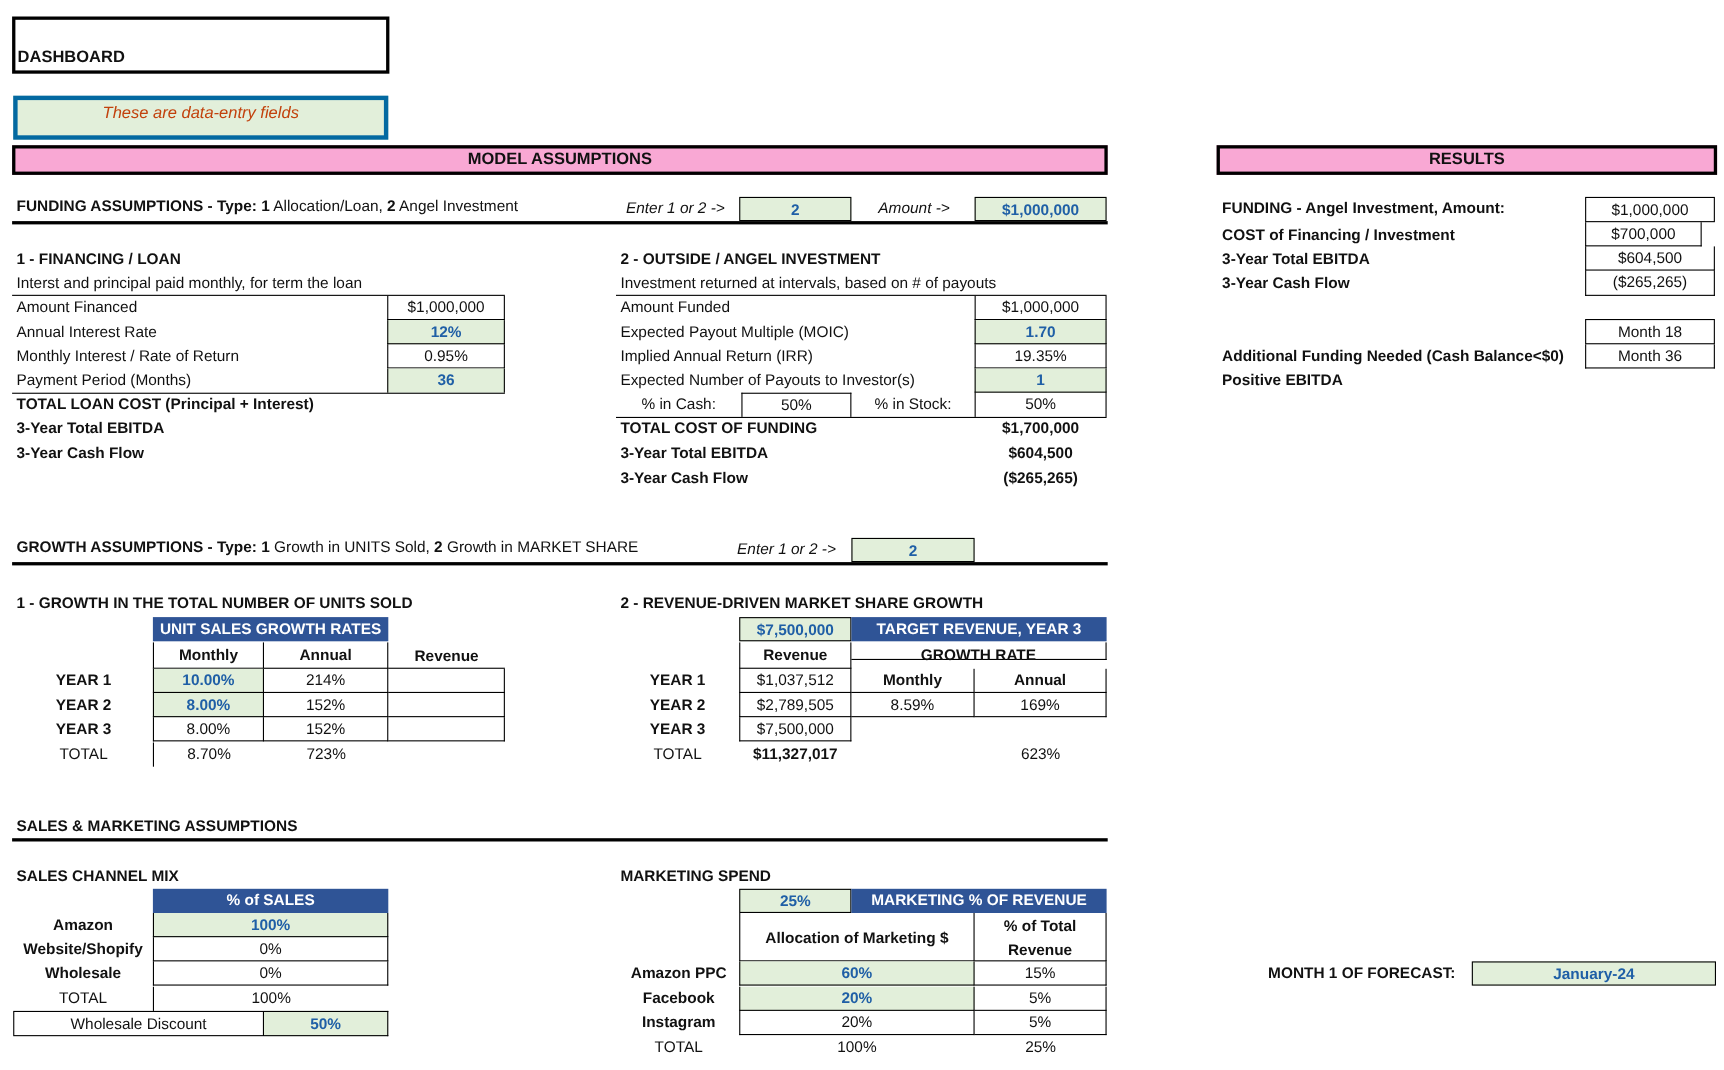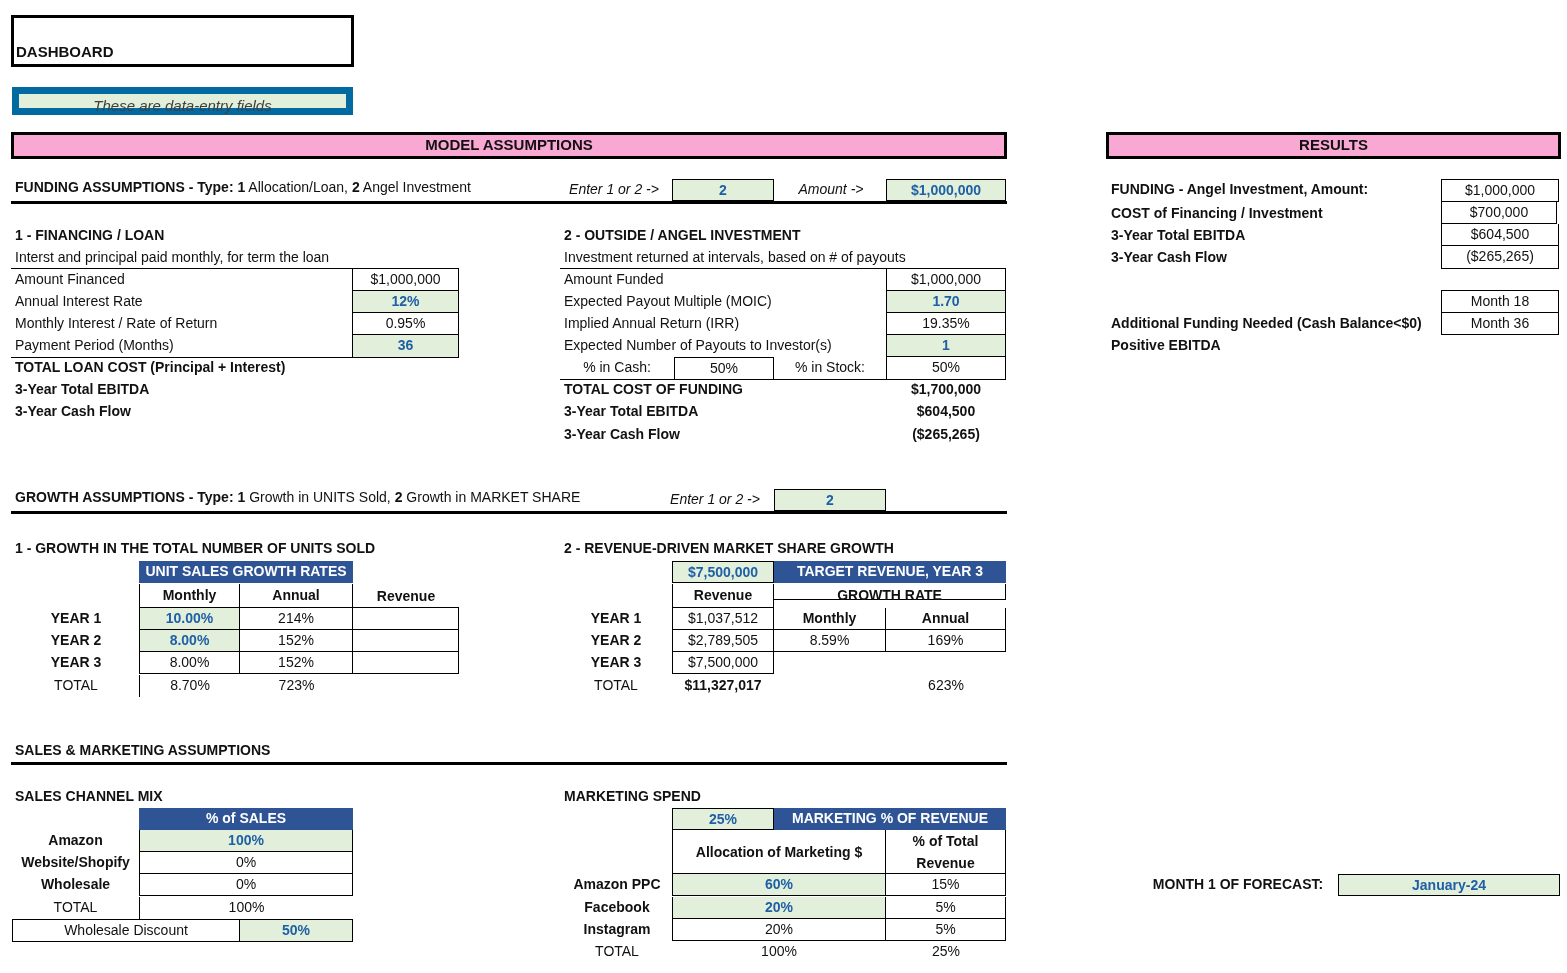--- a/index.html
+++ b/index.html
@@ -22,21 +22,21 @@
   .thick { position:absolute; height:3px; background:#000; }
   .sectionbar { position:absolute; box-sizing:border-box; background:#f9a8d4; border:3px solid #000;
                 height:27px; line-height:20px; text-align:center; font-weight:bold; font-size:15px; }
 </style>
 </head>
 <body>
 
 <div class="abs" style="left:11px;top:15px;width:343px;height:52px;border:3px solid #000;">
   <span class="abs b" style="left:2px;top:25px;font-size:15px;">DASHBOARD</span>
 </div>
-<div class="abs i c entryplain" style="left:12px;top:87px;width:341px;height:28px;line-height:23px;border:7px solid #0369a1;color:#404040;font-size:15px;">
+<div class="abs i c entryplain" style="left:12px;top:87px;width:341px;height:40px;line-height:23px;border:4px solid #0369a1;color:#c2410c;font-size:15px;">
   <span>These are data-entry fields</span>
 </div>
 
 <div class="sectionbar" style="left:11px;top:132px;width:996px;">
   <span>MODEL ASSUMPTIONS</span>
 </div>
 
 <div class="abs" style="left:15px;top:179px;font-size:14px;">
   <span class="b">FUNDING ASSUMPTIONS - Type: </span><span class="b">1</span><span> Allocation/Loan, </span><span class="b">2</span><span> Angel Investment</span>
 </div>
@@ -189,21 +189,21 @@
 <div class="cell c" style="left:672px;top:941px;width:214px;">100%</div>
 <div class="cell c" style="left:886px;top:941px;width:120px;">25%</div>
 
 <div class="sectionbar" style="left:1106px;top:132px;width:455px;">
   <span>RESULTS</span>
 </div>
 
 <div class="cell b" style="left:1111px;top:179px;">FUNDING - Angel Investment, Amount:</div>
 <div class="cell c bx" style="left:1441px;top:179px;width:118px;height:23px;">$1,000,000</div>
 <div class="cell b" style="left:1111px;top:203px;">COST of Financing / Investment</div>
-<div class="cell c bl br bb" style="left:1441px;top:202px;width:116px;">$700,000</div>
+<div class="cell c bl br bb" style="left:1441px;top:202px;width:106px;">$700,000</div>
 <div class="cell b" style="left:1111px;top:225px;">3-Year Total EBITDA</div>
 <div class="cell c bl br bb" style="left:1441px;top:224px;width:118px;">$604,500</div>
 <div class="cell b" style="left:1111px;top:247px;">3-Year Cash Flow</div>
 <div class="cell c bl br bb" style="left:1441px;top:246px;width:118px;height:23px;">($265,265)</div>
 
 <div class="cell b" style="left:1111px;top:291px;margin-top:44px;">Positive EBITDA</div>
 <div class="cell c bx" style="left:1441px;top:290px;width:118px;height:23px;">Month 18</div>
 <div class="cell b" style="left:1111px;top:313px;">Additional Funding Needed (Cash Balance&lt;$0)</div>
 <div class="cell c bl br bb" style="left:1441px;top:313px;width:118px;">Month 36</div>
 

